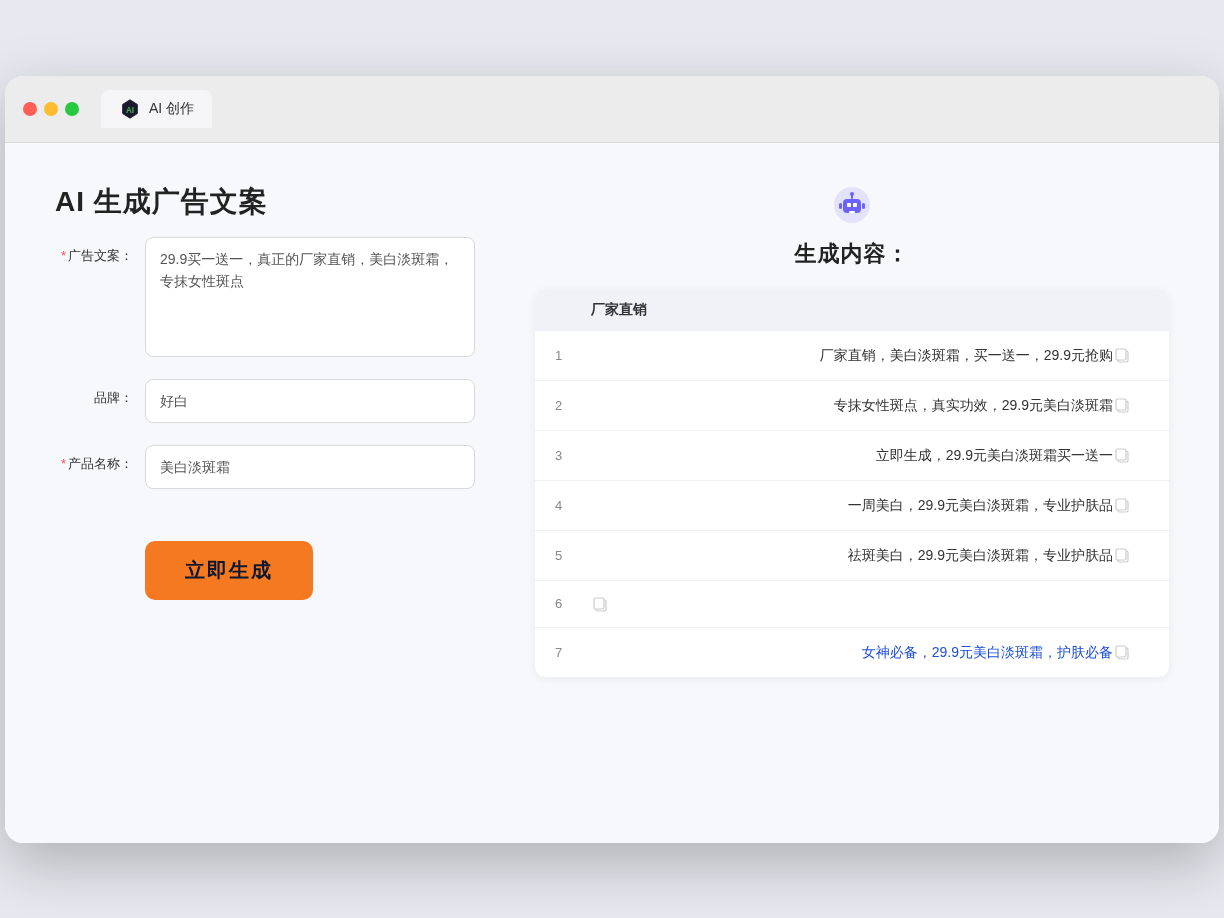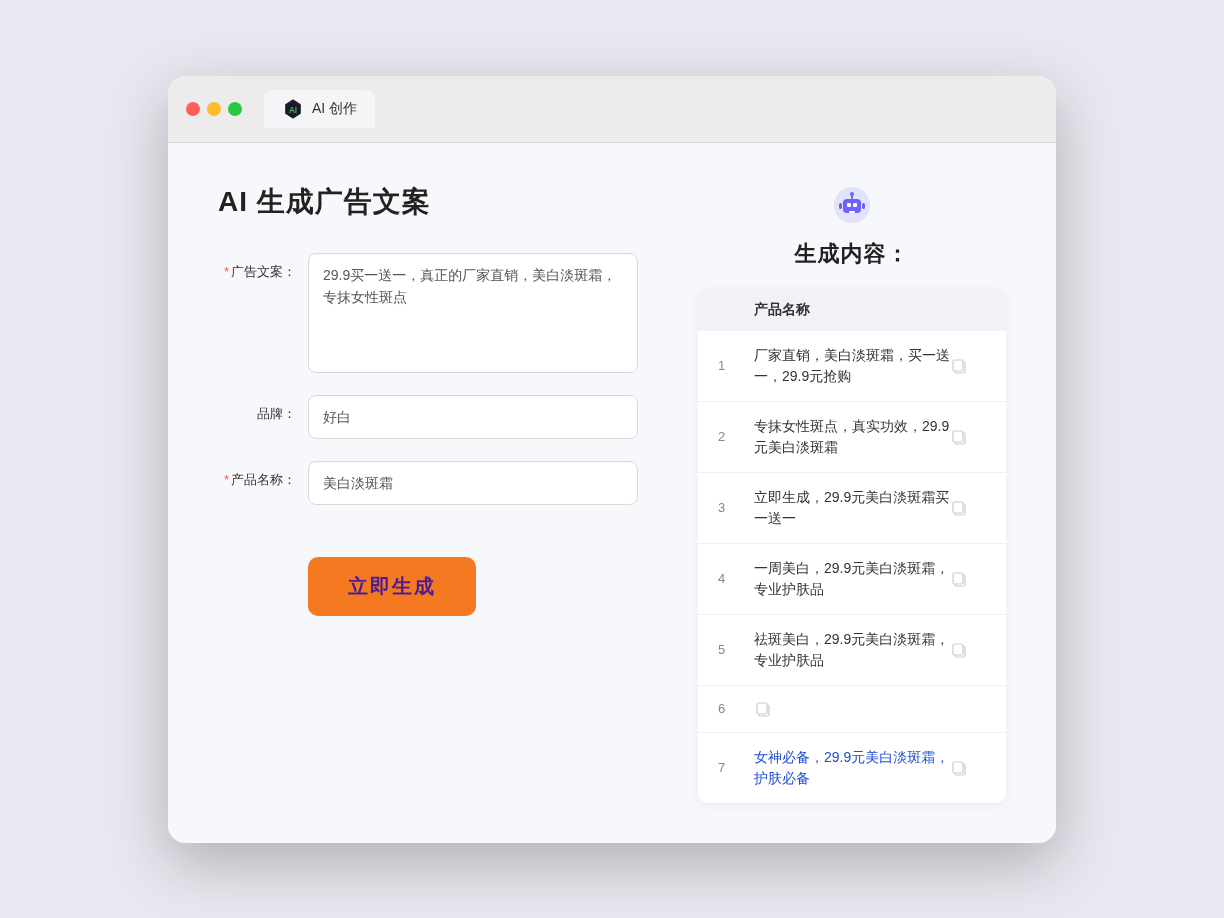--- a/index.html
+++ b/index.html
@@ -6,21 +6,21 @@
     body {
       background: #e8e8f0;
       display: flex;
       align-items: center;
       justify-content: center;
       min-height: 918px;
       font-family: -apple-system, 'PingFang SC', 'Microsoft YaHei', sans-serif;
     }
 
     .browser-window {
-      width: 888px;
+      width: 1214px;
       background: #f5f5f7;
       border-radius: 18px;
       box-shadow: 0 20px 60px rgba(0,0,0,0.25);
       overflow: hidden;
     }
 
     .browser-titlebar {
       background: #ececec;
       padding: 14px 18px;
       display: flex;
@@ -71,21 +71,21 @@
 
     
     .left-panel {
       flex: 0 0 420px;
     }
 
     .page-title {
       font-size: 28px;
       font-weight: 700;
       color: #222;
-      margin-bottom: 32px;
+      margin-bottom: 16px;
       letter-spacing: 1px;
     }
 
     .form-group {
       display: flex;
       align-items: flex-start;
       margin-bottom: 22px;
     }
 
     .form-label {
@@ -118,21 +118,21 @@
     }
 
     textarea.form-input {
       height: 120px;
     }
 
     .generate-btn {
       margin-top: 30px;
       margin-left: 90px;
       background: #f47920;
-      color: #4c1d95;
+      color: #0f172a;
       border: none;
       border-radius: 10px;
       padding: 16px 40px;
       font-size: 20px;
       font-weight: 600;
       cursor: pointer;
       letter-spacing: 2px;
     }
 
     
@@ -196,20 +196,21 @@
     }
 
     .row-num {
       color: #888;
       font-size: 13px;
     }
 
     .row-text {
       color: #333;
       line-height: 1.5;
+      text-align: right;
     }
 
     .result-row.muted .row-text {
       color: #1d4ed8;
     }
 
     .copy-icon {
       width: 18px;
       height: 18px;
       opacity: 0.5;
@@ -281,21 +282,21 @@
           <circle cx="22" cy="11" r="2" fill="#6c63ff"></circle>
           <rect x="9" y="20" width="3" height="6" rx="1.5" fill="#6c63ff"></rect>
           <rect x="32" y="20" width="3" height="6" rx="1.5" fill="#6c63ff"></rect>
         </svg>
         <span class="result-title">生成内容：</span>
       </div>
 
       <div class="result-table">
         <div class="result-table-header">
           <span></span>
-          <span>产品名称</span>
+          <span>厂家直销</span>
           <span></span>
         </div>
 
         <div id="result-rows-container">
             <div class="result-row">
       <span class="row-num">1</span>
       <span class="row-text">厂家直销，美白淡斑霜，买一送一，29.9元抢购</span>
       <svg class="copy-icon" viewBox="0 0 18 18" fill="none">
         <rect x="5" y="5" width="10" height="11" rx="1.5" stroke="#999" stroke-width="1.2"></rect>
         <rect x="3" y="3" width="10" height="11" rx="1.5" fill="white" stroke="#999" stroke-width="1.2"></rect>

